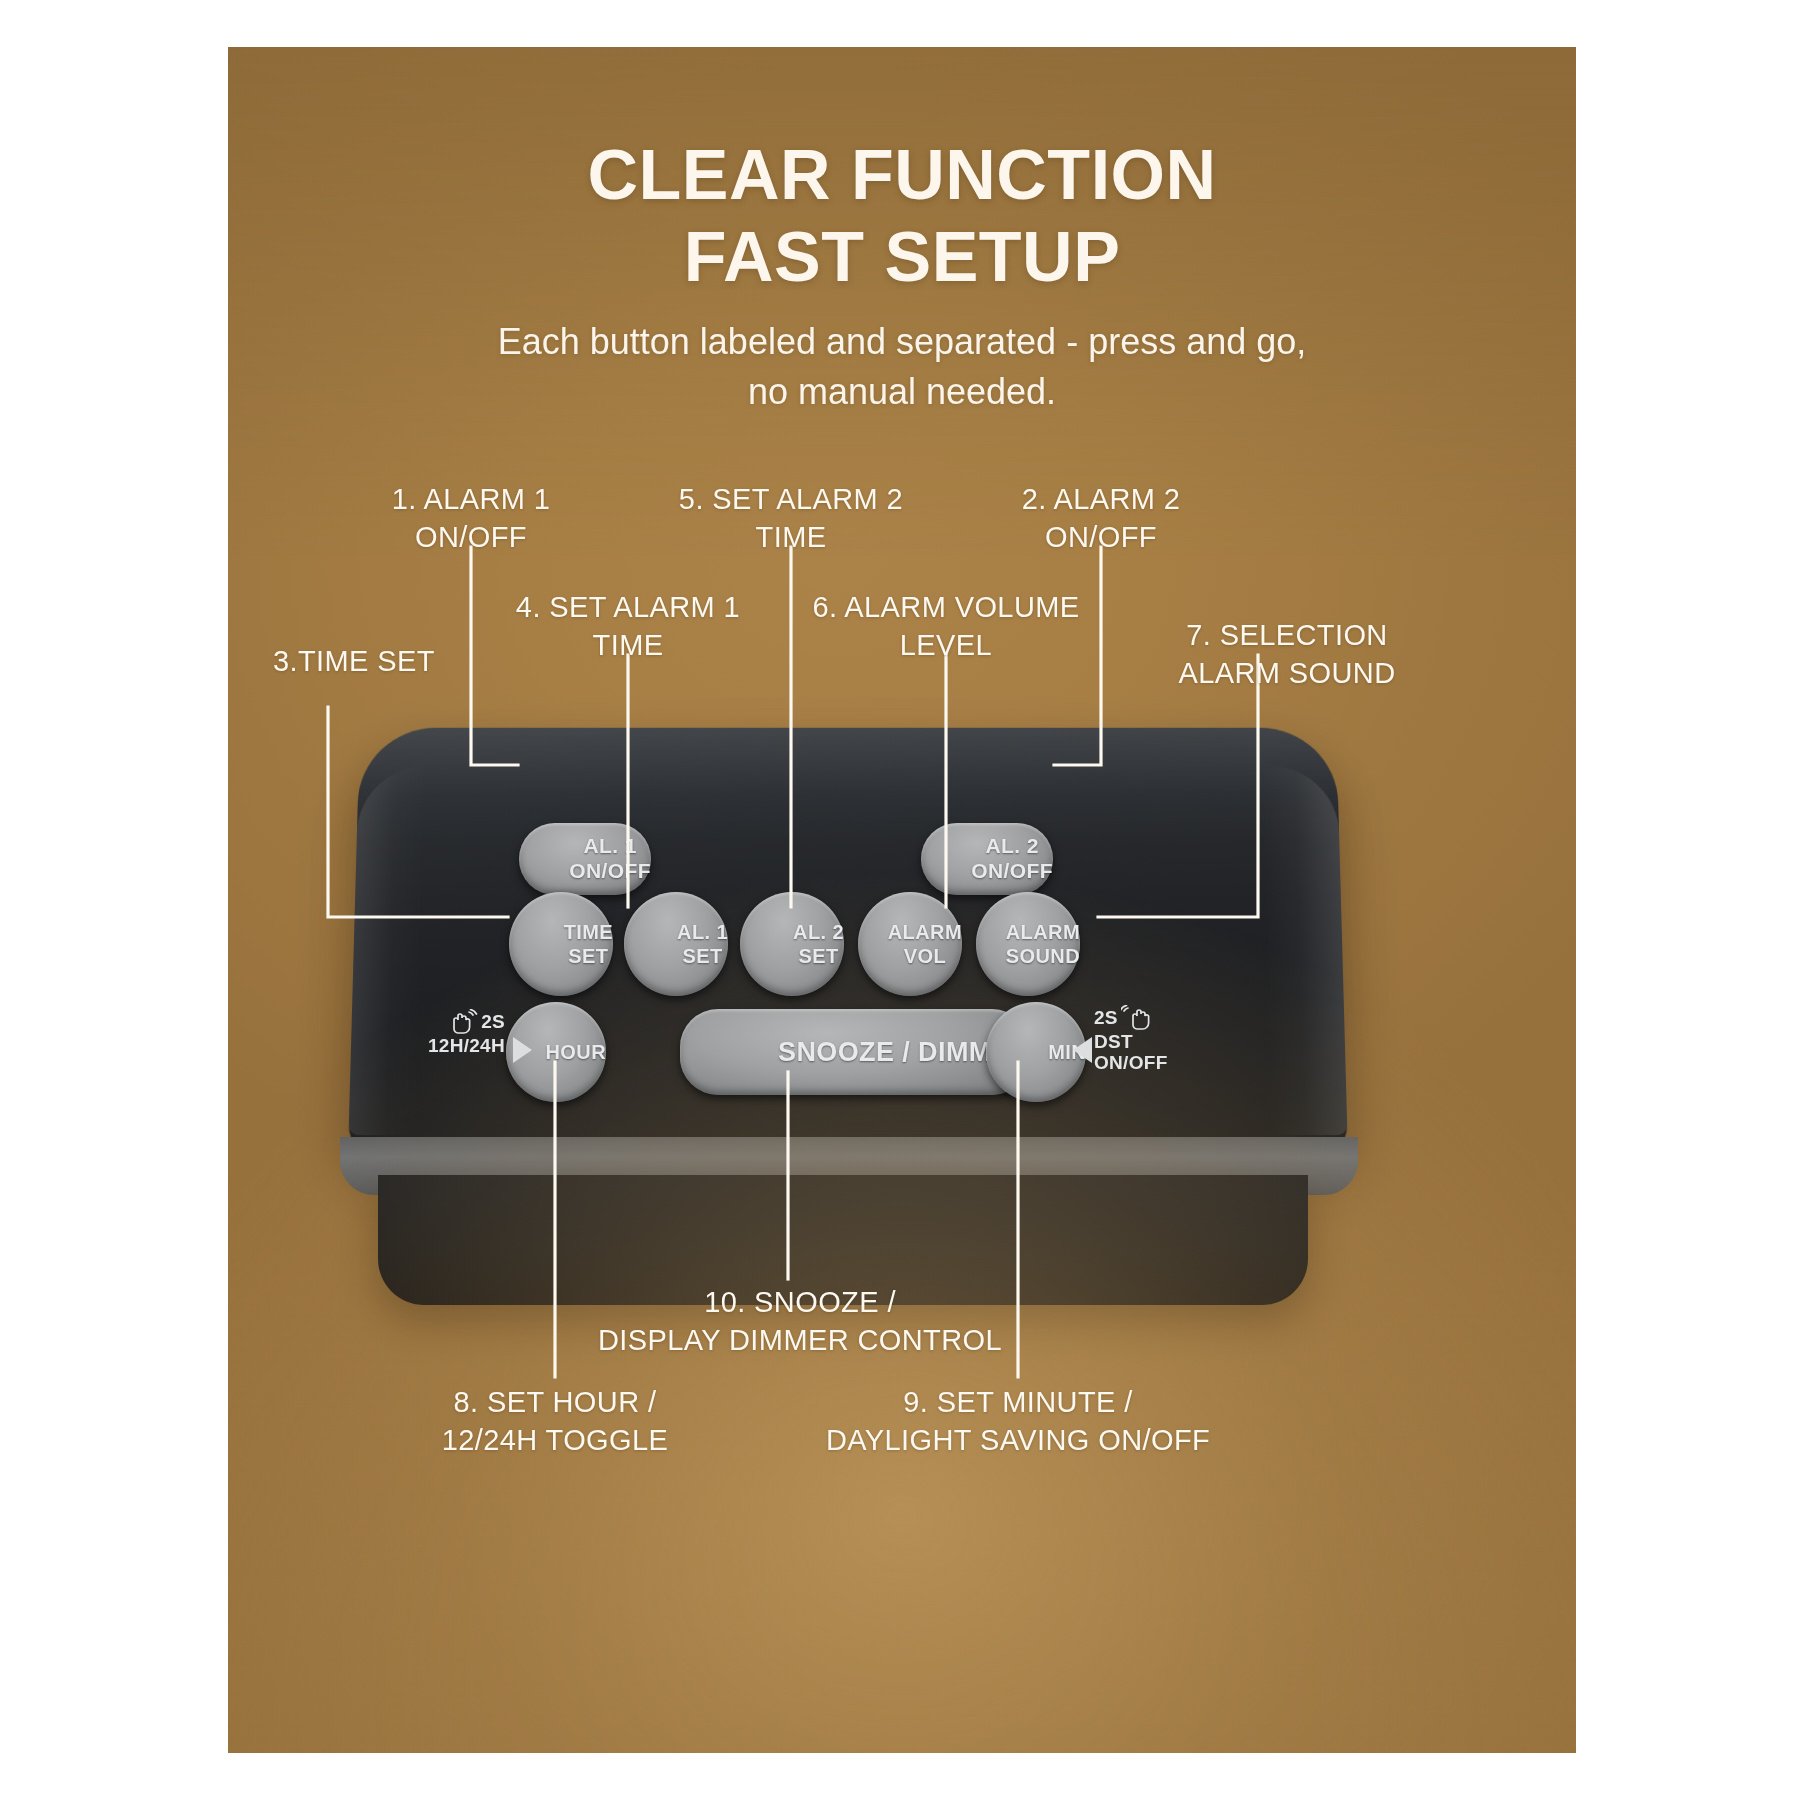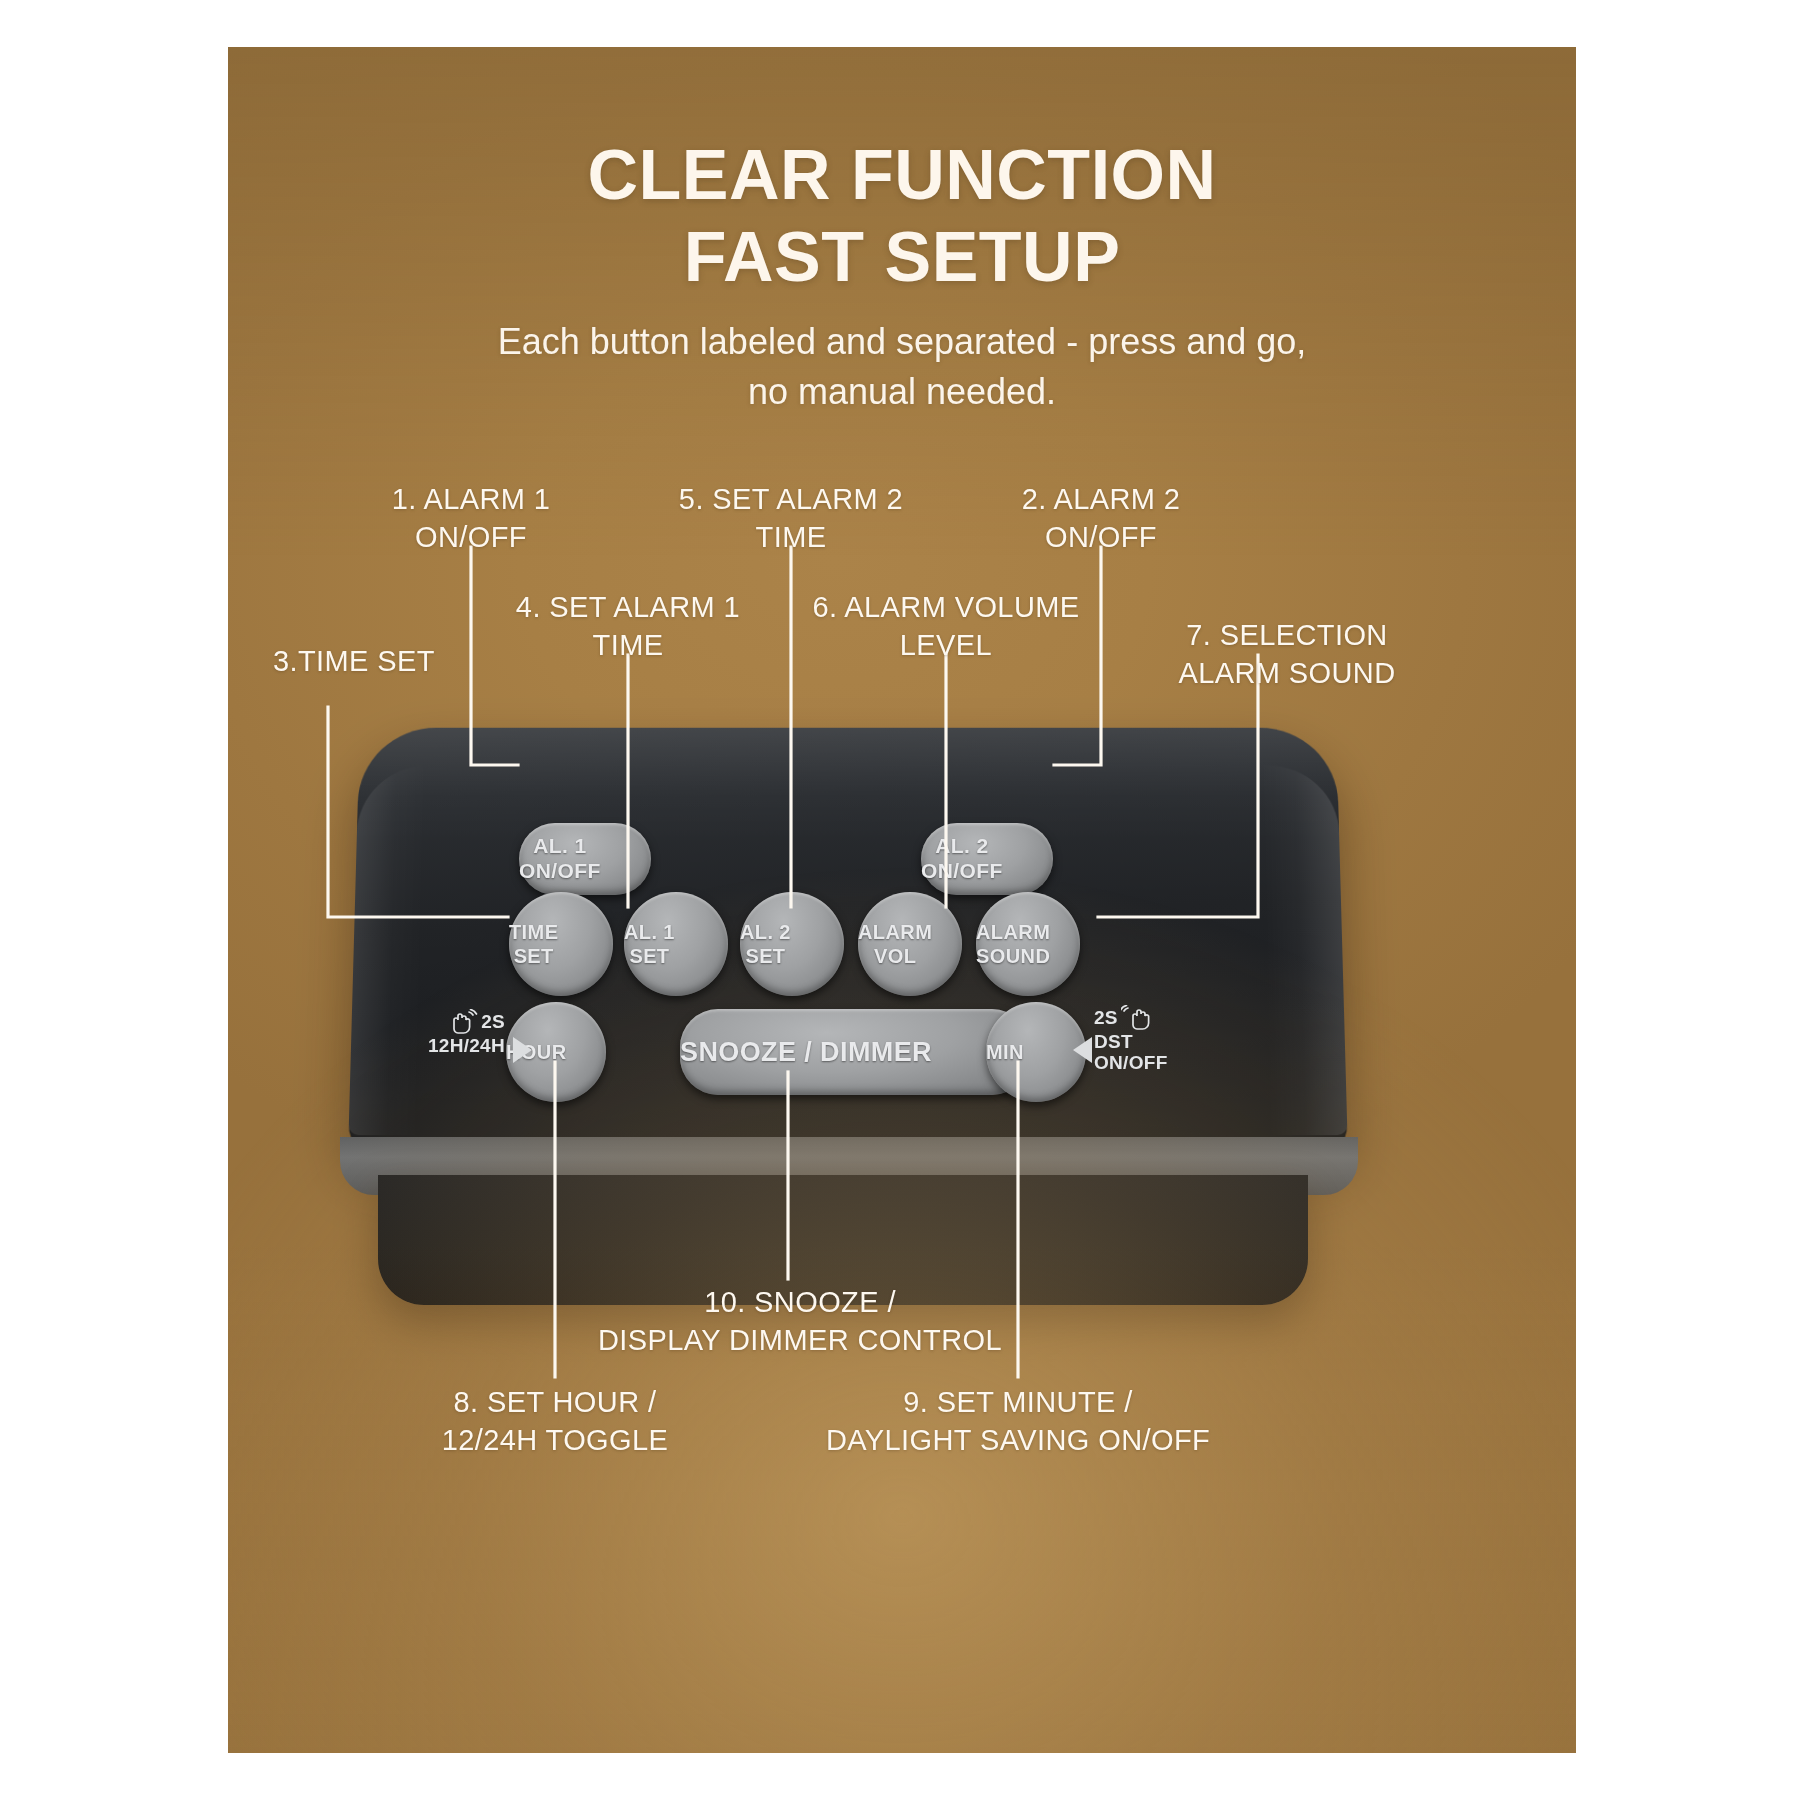--- a/index.html
+++ b/index.html
@@ -85,21 +85,21 @@
   
   .dev-front{
     position:absolute;left:150px;top:1128px;width:930px;height:130px;
     border-radius:0 0 46px 46px;
     background:linear-gradient(180deg,#1d1f22 0%,#17191b 55%,#0e0f11 100%);
     box-shadow:0 18px 40px rgba(40,24,8,0.38);
   }
 
   
   .btn{
-    position:absolute;display:flex;align-items:center;justify-content:flex-start;
+    position:absolute;display:flex;align-items:center;justify-content:flex-end;
     text-align:center;color:#e9eaec;font-weight:700;letter-spacing:.4px;
     background:
       radial-gradient(ellipse at 42% 28%, #b4b6b8 0%, #9fa1a3 45%, #87898b 78%, #77797b 100%);
     box-shadow:
       inset 0 2px 3px rgba(255,255,255,0.35),
       inset 0 -4px 7px rgba(0,0,0,0.30),
       0 4px 9px rgba(0,0,0,0.55);
     text-shadow:0 1px 2px rgba(0,0,0,0.45);
     z-index:3;
   }

